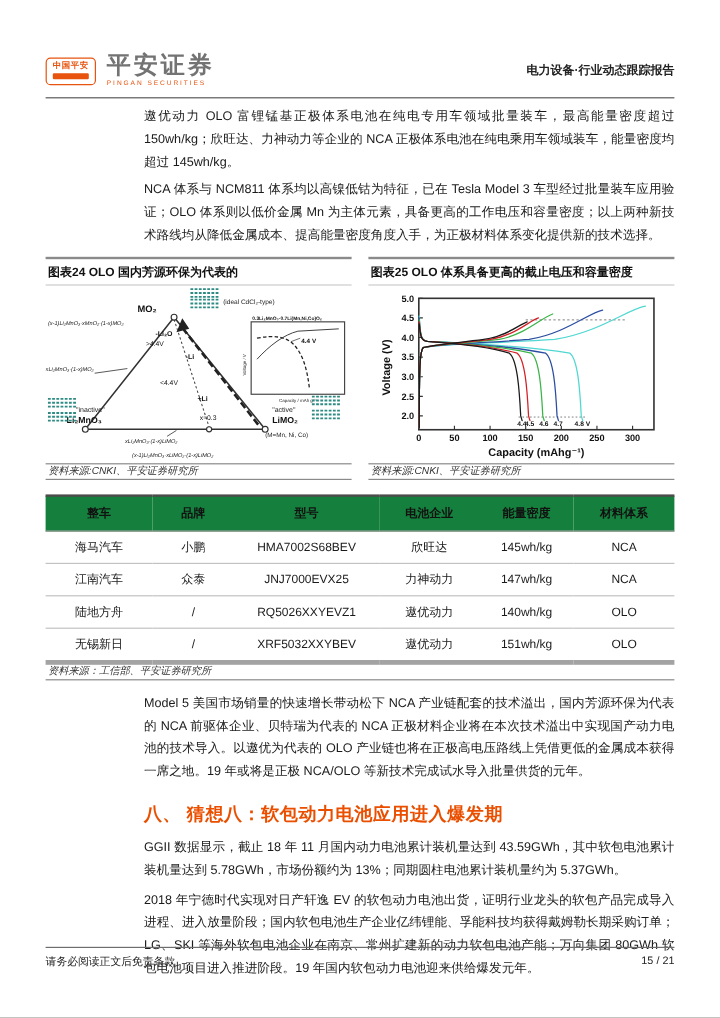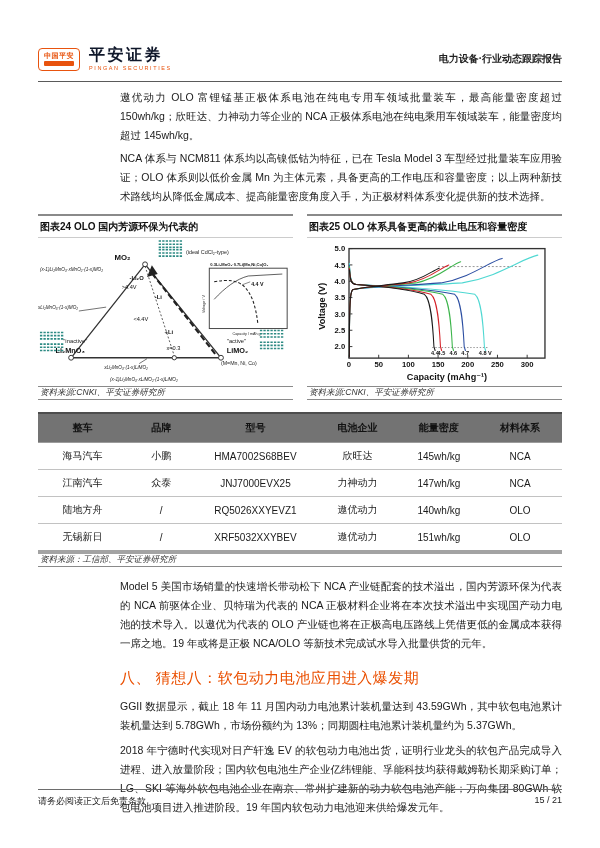--- a/index.html
+++ b/index.html
@@ -6,43 +6,43 @@
   .page{width:600px;height:848px;margin:0 auto;background:#ffffff;position:relative;overflow:hidden;
         font-family:"Liberation Sans","DejaVu Sans",sans-serif;color:#1a1a1a;}
   
   .header{padding:44px 38px 0 38px;}
   .header-row{display:flex;justify-content:space-between;align-items:center;height:30px;}
   .logo{display:flex;align-items:center;gap:9px;}
   .logo-badge{width:42px;height:23px;border:1.5px solid #e8530e;border-radius:4px;display:flex;flex-direction:column;
               align-items:center;justify-content:center;box-sizing:border-box;padding:1px 2px;}
   .logo-badge .badge-cn{color:#e8530e;font-size:7px;font-weight:bold;letter-spacing:.5px;line-height:1;}
   .logo-badge .badge-bar{width:30px;height:5px;background:#e8530e;border-radius:1px;margin-top:2px;}
-  .logo-text .cn{color:#0f172a;font-size:16px;font-weight:bold;letter-spacing:2.5px;line-height:1;}
+  .logo-text .cn{color:#737373;font-size:20px;font-weight:bold;letter-spacing:2.5px;line-height:1;}
   .logo-text .en{color:#e8530e;font-size:5.5px;letter-spacing:1.6px;margin-top:2px;}
   .report-type{font-size:10px;font-weight:bold;color:#222;}
   .header-rule{border-top:1px solid #5a5a5a;margin-top:7px;}
   
   .para{margin:6px 38px 0 120px;font-size:10.5px;line-height:19px;text-align:justify;color:#1a1a1a;}
   .para.p2{margin-top:4px;}
   .para.p3{margin-top:10px;}
   .para.p4{margin-top:9px;}
   .para.p5{margin-top:6px;}
-  .section-heading{margin:16px 38px 0 120px;font-size:15px;font-weight:normal;color:#ea4f00;letter-spacing:.5px;}
+  .section-heading{margin:16px 38px 0 120px;font-size:15px;font-weight:bold;color:#ea4f00;letter-spacing:.5px;}
   
   .figures{display:flex;gap:14px;margin:8px 38px 0 38px;}
   .figure{flex:1;min-width:0;}
   .fig-title{font-size:10px;font-weight:bold;color:#111;border-top:2px solid #8a8a8a;border-bottom:1px solid #cccccc;
              padding:4px 2px 3px 2px;white-space:nowrap;overflow:hidden;}
   .fig-body{height:146px;padding:1px 0;display:flex;align-items:center;justify-content:center;}
   .fig-source{font-size:8.5px;font-style:italic;color:#333;border-top:1px solid #8a8a8a;border-bottom:1px solid #8a8a8a;
               padding:0 2px;}
   
   .table-section{margin:12px 38px 0 38px;}
   table.data{width:100%;border-collapse:collapse;font-size:10px;margin-top:0;}
-  table.data th{background:#737373;font-weight:bold;color:#111;text-align:center;padding:7px 2px;
+  table.data th{background:#15803d;font-weight:bold;color:#111;text-align:center;padding:7px 2px;
                 border-top:2px solid #4d4d4d;border-bottom:1px solid #9c9c9c;}
   table.data td{text-align:center;padding:6px 2px;border-bottom:1px solid #c2c2c2;color:#1a1a1a;}
   table.data tr:last-child td{border-bottom:4px solid #a3a3a3;}
   
   .footer{position:absolute;left:38px;right:38px;top:789px;border-top:1px solid #6d6d6d;
           display:flex;justify-content:space-between;padding-top:5px;font-size:9px;color:#222;}
   svg text{font-family:"Liberation Sans","DejaVu Sans",sans-serif;}
 </style>
 </head>
 <body>

